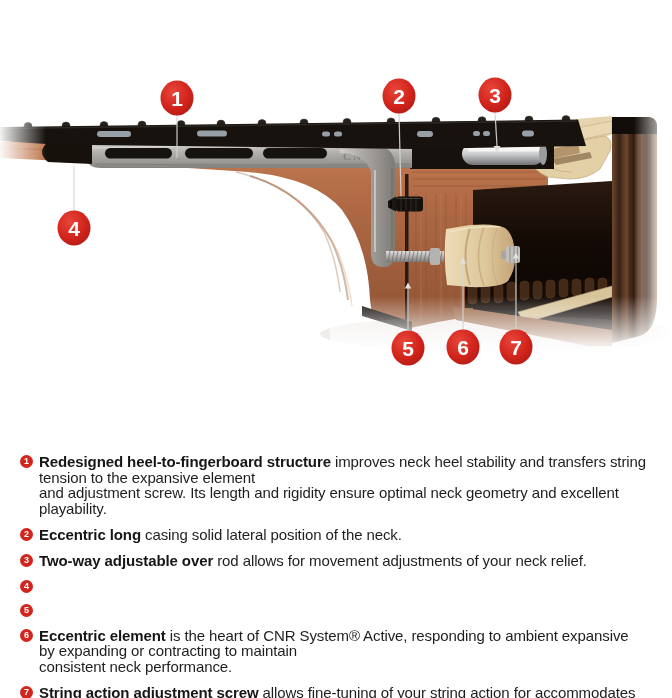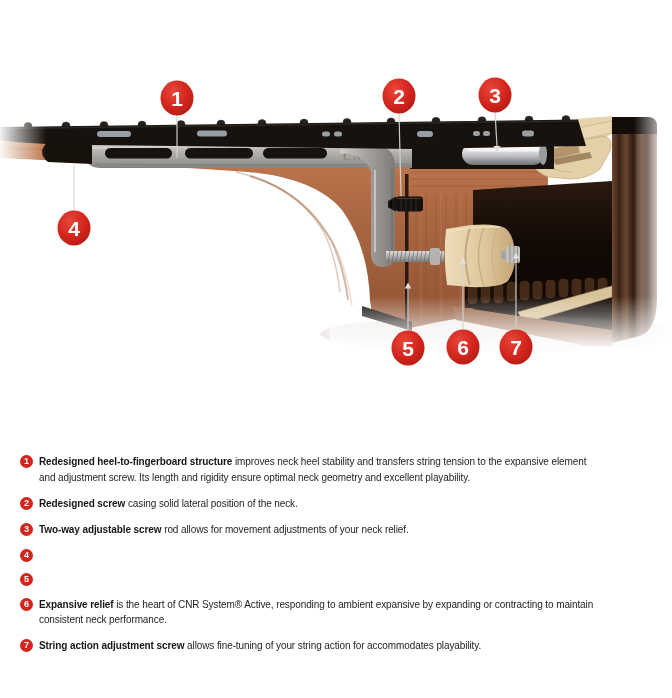--- a/index.html
+++ b/index.html
@@ -27,21 +27,21 @@
     border-radius: 50%;
     background: #d2251d;
     color: #ffffff;
     font-size: 9px; font-weight: 700;
     line-height: 13px;
     text-align: center;
     margin-right: 6px;
     margin-top: 1px;
   }
   .legend-text {
-    font-size: 10px;
+    font-size: 15px;
     line-height: 15.5px;
     letter-spacing: -0.1px;
   }
   .legend-text b { font-weight: 700; color: #161616; }
   .legend-text .rest { white-space: pre-line; color: #1e1e1e; }
 </style>
 </head>
 <body>
 
 <div class="stage">
@@ -354,39 +354,39 @@
   <div class="legend">
 
     <div class="legend-item">
       <span class="bullet">1</span>
       <div class="legend-text"><b>Redesigned heel-to-fingerboard structure</b><span class="rest"> improves neck heel stability and transfers string tension to the expansive element
 and adjustment screw. Its length and rigidity ensure optimal neck geometry and excellent playability.</span></div>
     </div>
 
     <div class="legend-item">
       <span class="bullet">2</span>
-      <div class="legend-text"><b>Redesigned screw</b><span class="rest"> casing solid lateral position of the neck.</span></div>
+      <div class="legend-text"><b>Eccentric long</b><span class="rest"> casing solid lateral position of the neck.</span></div>
     </div>
 
     <div class="legend-item">
       <span class="bullet">3</span>
-      <div class="legend-text"><b>Two-way adjustable screw</b><span class="rest"> rod allows for movement adjustments of your neck relief.</span></div>
+      <div class="legend-text"><b>Two-way adjustable over</b><span class="rest"> rod allows for movement adjustments of your neck relief.</span></div>
     </div>
 
     <div class="legend-item">
       <span class="bullet">4</span>
     </div>
 
     <div class="legend-item">
       <span class="bullet">5</span>
     </div>
 
     <div class="legend-item">
       <span class="bullet">6</span>
-      <div class="legend-text"><b>Expansive relief</b><span class="rest"> is the heart of CNR System® Active, responding to ambient expansive by expanding or contracting to maintain
+      <div class="legend-text"><b>Eccentric element</b><span class="rest"> is the heart of CNR System® Active, responding to ambient expansive by expanding or contracting to maintain
 consistent neck performance.</span></div>
     </div>
 
     <div class="legend-item">
       <span class="bullet">7</span>
       <div class="legend-text"><b>String action adjustment screw</b><span class="rest"> allows fine-tuning of your string action for accommodates playability.</span></div>
     </div>
 
   </div>
 </div>

